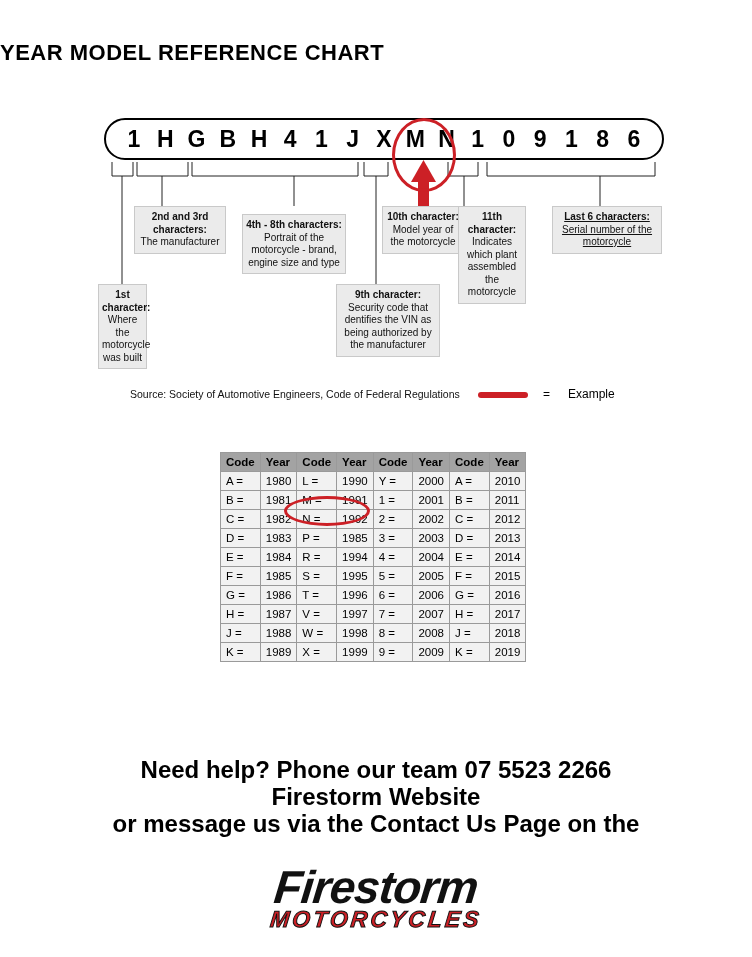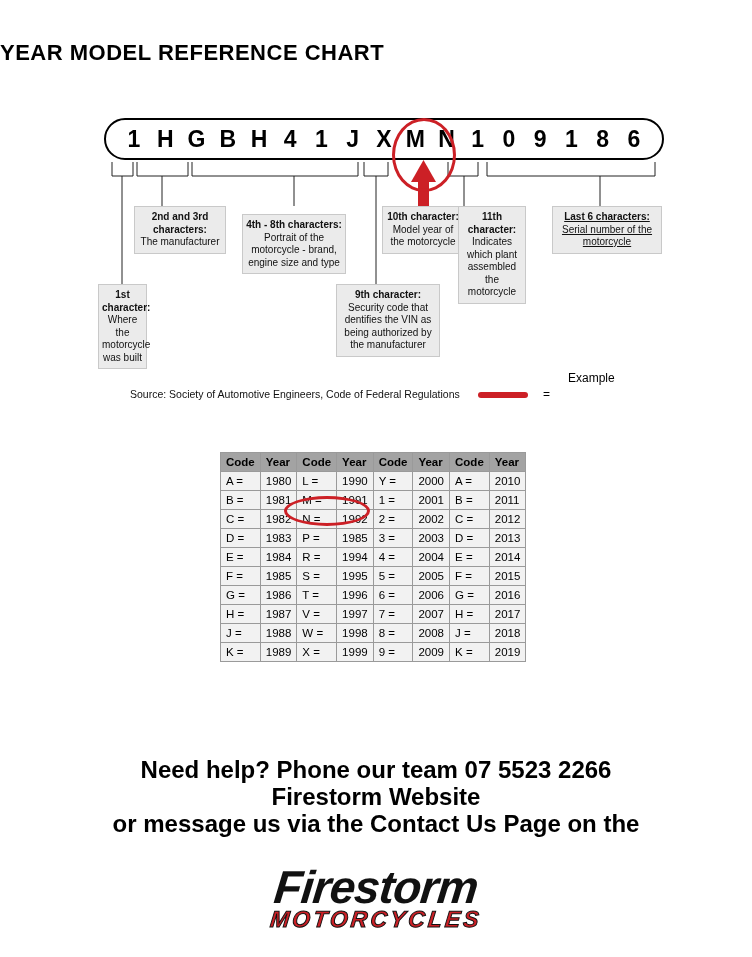--- a/index.html
+++ b/index.html
@@ -94,21 +94,21 @@
   }
   .legend-equals {
     position: absolute;
     left: 543px;
     top: 387px;
     font-size: 12px;
   }
   .legend-label {
     position: absolute;
     left: 568px;
-    top: 371px;
+    top: 387px;
     font-size: 12px;
   }
   .legend-swatch {
     position: absolute;
     left: 478px;
     top: 392px;
     width: 50px;
     height: 6px;
     background: #cc2026;
     border-radius: 3px;

